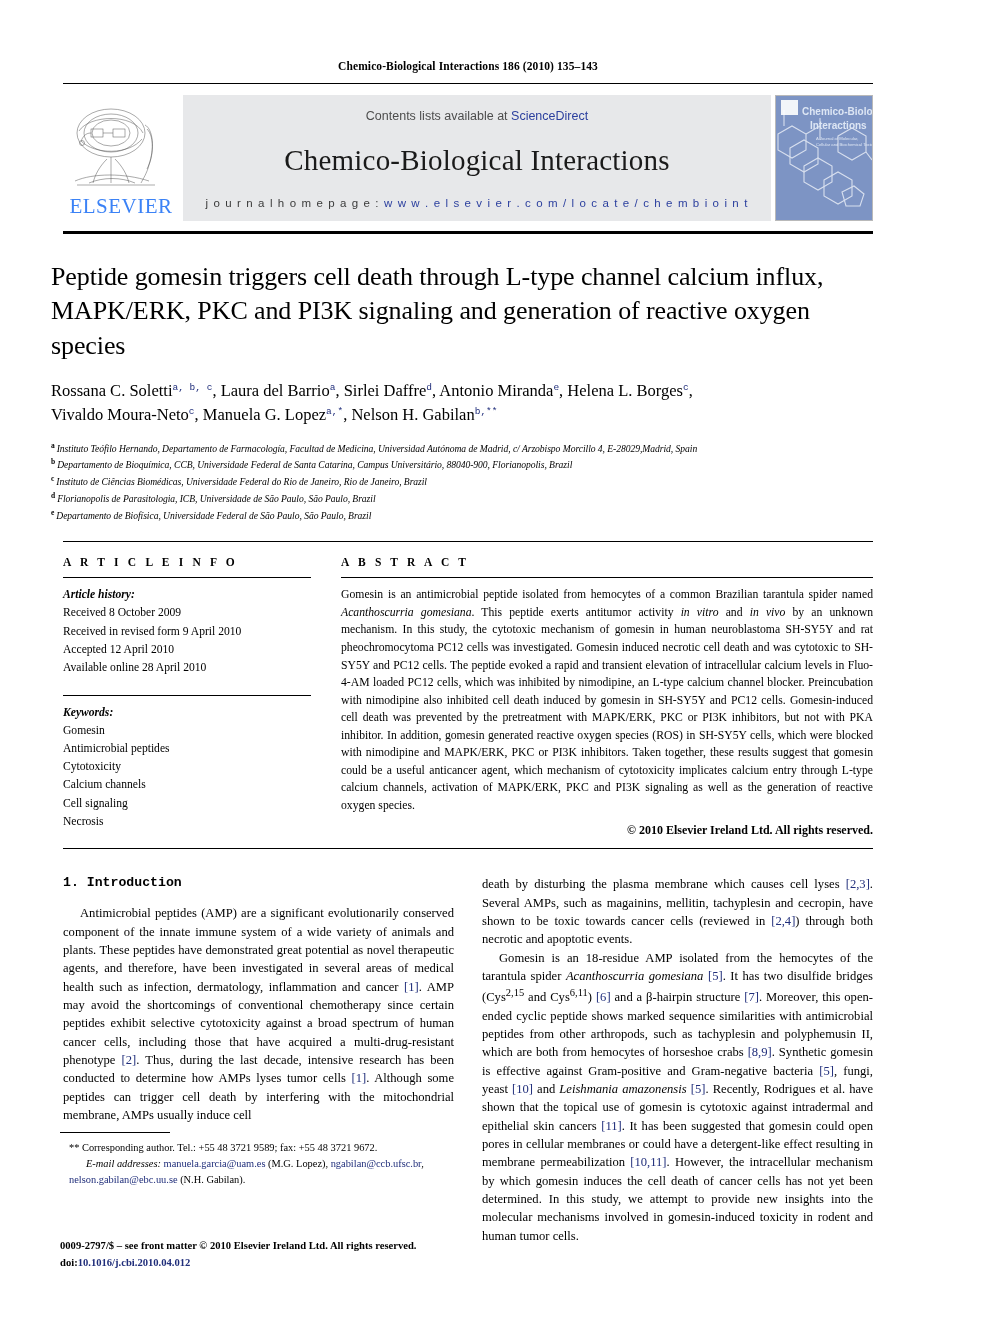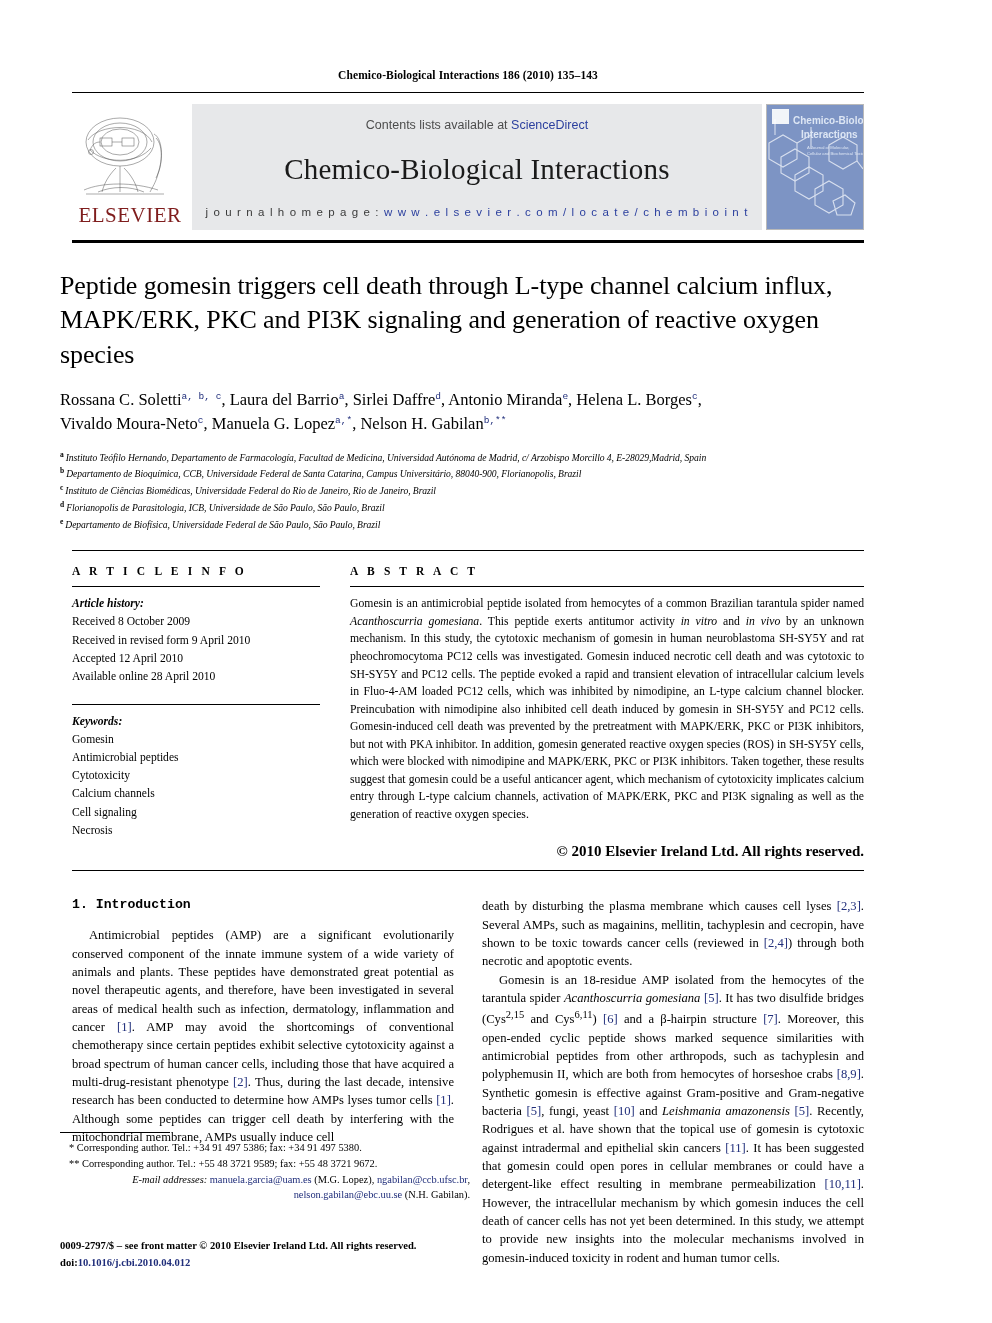--- a/index.html
+++ b/index.html
@@ -12,21 +12,21 @@
     height: 1323px;
     font-family: "Liberation Serif", serif;
     color: #000000;
     position: relative;
     overflow: hidden;
   }
   .page {
     position: relative;
     width: 936px;
     height: 1323px;
-    padding: 12px;
+    padding: 3px;
     box-sizing: border-box;
   }
 
   
   .runhead {
     text-align: center;
     font-family: "Liberation Serif", serif;
     font-weight: bold;
     font-size: 11.5px;
     letter-spacing: 0.1px;
@@ -59,21 +59,21 @@
   .els-tree {
     width: 104px;
     height: 92px;
     position: relative;
   }
   .els-word {
     font-family: "Liberation Serif", serif;
     font-size: 21px;
     font-weight: 400;
     letter-spacing: 0.5px;
-    color: #7f1d1d;
+    color: #3b82f6;
     line-height: 1;
     margin-top: 1px;
   }
   .journal-band {
     flex: 1 1 auto;
     background: #e7e8ea;
     display: flex;
     flex-direction: column;
     align-items: center;
     justify-content: space-between;
@@ -216,22 +216,22 @@
   .abstract-body p {
     font-size: 11.7px;
     line-height: 1.5;
     text-align: justify;
     margin: 0;
     hyphens: none;
   }
   .abstract-body .copyright {
     text-align: right;
     font-weight: bold;
-    margin-top: 20px;
-    font-size: 15px;
+    margin-top: 9px;
+    font-size: 12px;
   }
   .rule-bottom-wide {
     border-top: 1.6px solid #000;
     margin: 10px 60px 0 60px;
   }
 
   
   .body2col {
     display: flex;
     margin: 26px 60px 0 60px;
@@ -280,21 +280,20 @@
     font-size: 10.4px;
     line-height: 1.52;
     text-indent: -11px;
     padding-left: 11px;
     margin-left: 9px;
   }
   .fn-email {
     font-size: 10.4px;
     line-height: 1.52;
     margin-left: 9px;
-    text-align: right;
   }
   .fn-email .lbl {
     font-style: italic;
   }
   .mail {
     color: #1f2d7a;
   }
   .imprint {
     position: absolute;
     left: 60px;
@@ -447,21 +446,20 @@
     </div>
 
     <div class="bodycol">
       <p>death by disturbing the plasma membrane which causes cell lyses <span class="ref">[2,3]</span>. Several AMPs, such as magainins, mellitin, tachyplesin and cecropin, have shown to be toxic towards cancer cells (reviewed in <span class="ref">[2,4]</span>) through both necrotic and apoptotic events.</p>
       <p class="indent">Gomesin is an 18-residue AMP isolated from the hemocytes of the tarantula spider <span class="ital">Acanthoscurria gomesiana</span> <span class="ref">[5]</span>. It has two disulfide bridges (Cys<sup>2,15</sup> and Cys<sup>6,11</sup>) <span class="ref">[6]</span> and a β-hairpin structure <span class="ref">[7]</span>. Moreover, this open-ended cyclic peptide shows marked sequence similarities with antimicrobial peptides from other arthropods, such as tachyplesin and polyphemusin II, which are both from hemocytes of horseshoe crabs <span class="ref">[8,9]</span>. Synthetic gomesin is effective against Gram-positive and Gram-negative bacteria <span class="ref">[5]</span>, fungi, yeast <span class="ref">[10]</span> and <span class="ital">Leishmania amazonensis</span> <span class="ref">[5]</span>. Recently, Rodrigues et al. have shown that the topical use of gomesin is cytotoxic against intradermal and epithelial skin cancers <span class="ref">[11]</span>. It has been suggested that gomesin could open pores in cellular membranes or could have a detergent-like effect resulting in membrane permeabilization <span class="ref">[10,11]</span>. However, the intracellular mechanism by which gomesin induces the cell death of cancer cells has not yet been determined. In this study, we attempt to provide new insights into the molecular mechanisms involved in gomesin-induced toxicity in rodent and human tumor cells.</p>
     </div>
   </div>
 
   <div class="footnotes">
     <div class="fn-rule"></div>
-    <div class="fn-line">* Corresponding author. Tel.: +34 91 497 5386; fax: +34 91 497 5380.</div>
     <div class="fn-line">** Corresponding author. Tel.: +55 48 3721 9589; fax: +55 48 3721 9672.</div>
     <div class="fn-email">
       <span style="padding-left:17px"></span><span class="lbl">E-mail addresses:</span>
       <span class="mail">manuela.garcia@uam.es</span><span> (M.G. Lopez), </span><span class="mail">ngabilan@ccb.ufsc.br</span><span>, </span><span class="mail">nelson.gabilan@ebc.uu.se</span><span> (N.H. Gabilan).</span>
     </div>
   </div>
 
   <div class="imprint">
     <div>0009-2797/$ – see front matter © 2010 Elsevier Ireland Ltd. All rights reserved.</div>
     <div><span>doi:</span><span class="doi">10.1016/j.cbi.2010.04.012</span></div>

